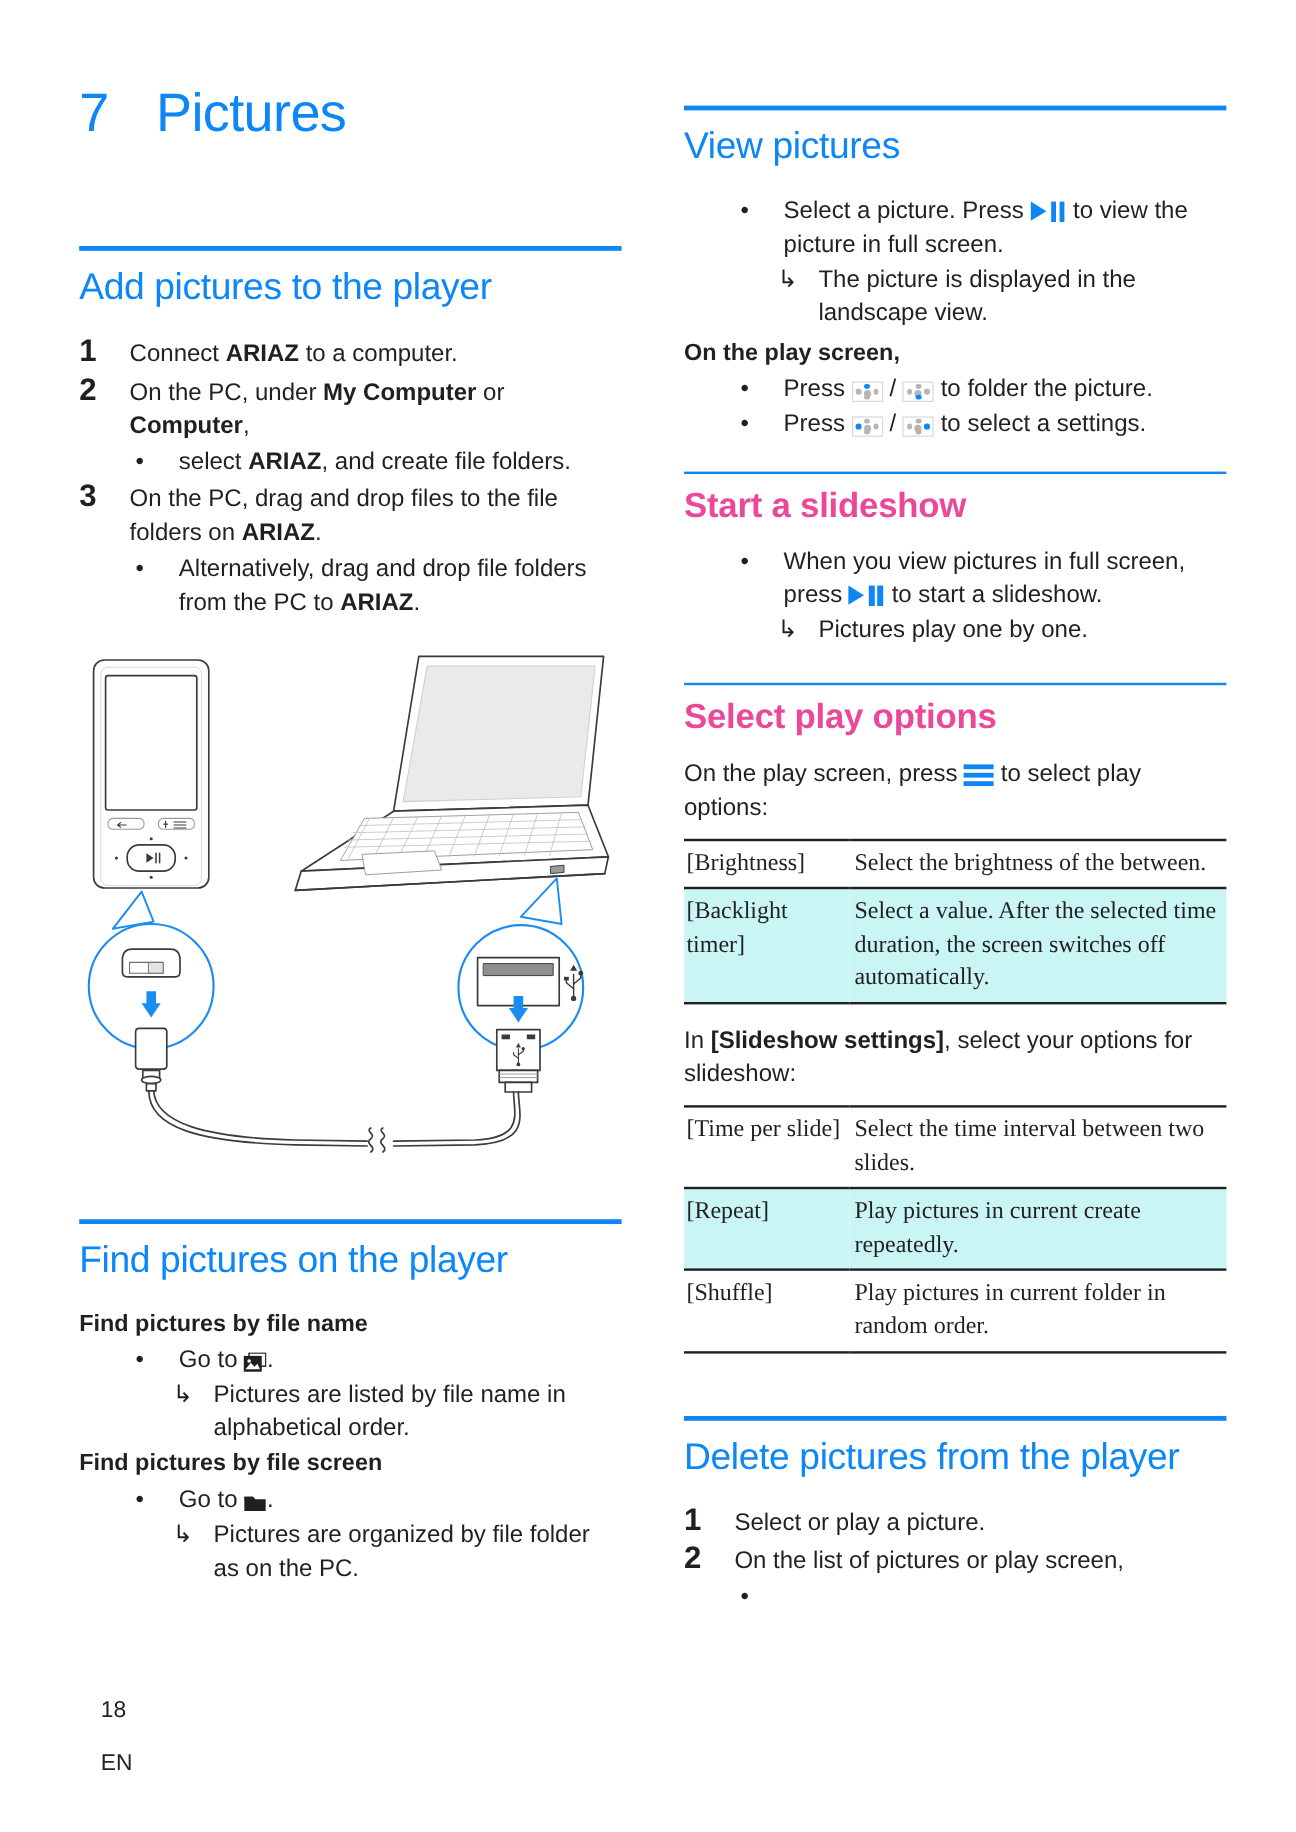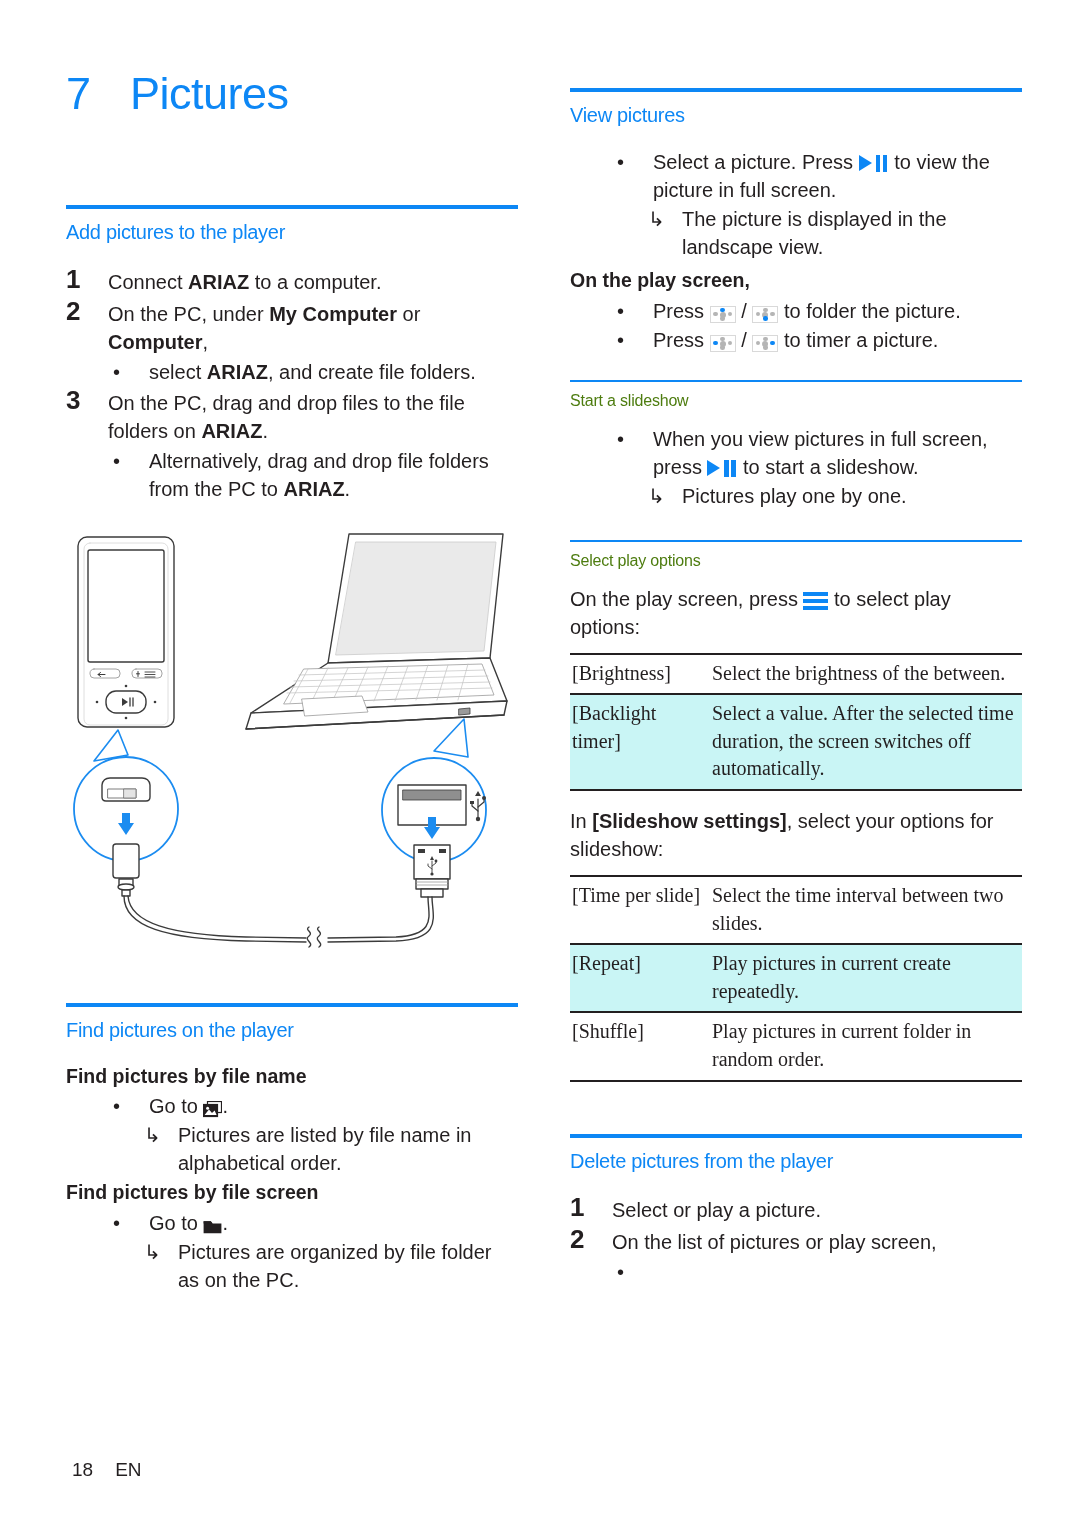--- a/index.html
+++ b/index.html
@@ -50,30 +50,30 @@
     background: #0d87f5;
     width: 100%;
   }
   .rule-thin {
     height: 2px;
     background: #0d87f5;
     width: 100%;
   }
   .h1 {
     color: #0d87f5;
-    font-size: 20px;
+    font-size: 31px;
     font-weight: 400;
     letter-spacing: -0.3px;
     line-height: 1.22;
     margin: 11px 0 21px 0;
   }
   .h2 {
-    color: #4d7c0f;
-    font-size: 16px;
-    font-weight: 400;
+    color: #ec4899;
+    font-size: 29px;
+    font-weight: 700;
     letter-spacing: -0.2px;
     line-height: 1.25;
     margin: 9px 0 14px 0;
   }
   .h3 {
     font-size: 19.5px;
     font-weight: 700;
     color: #231f20;
     margin: 2px 0 3px 0;
     line-height: 1.35;
@@ -220,26 +220,27 @@
   }
   table.opt td.k { width: 132px; padding-left: 2px; }
   table.opt tr.top td { border-top: 2.5px solid #231f20; }
   table.opt tr.bot td { border-bottom: 2.5px solid #231f20; }
   table.opt tr.hl td { background: #c9f5f5; margin-top: 47px; }
   table.opt tr.sep td { border-top: 2.5px solid #231f20; }
 
   
   .footer {
     position: absolute;
-    left: 72px;
+    left: 84px;
     bottom: 46px;
     font-size: 19px;
     color: #231f20;
     display: flex;
     gap: 22px;
+    flex-direction: column;
   }
 
   
   .illus {
     margin-top: 20px;
     width: 452px;
     height: 452px;
   }
 </style>
 </head>
@@ -461,21 +462,21 @@
 
       <div class="h3" style="margin-top:6px;">On the play screen,</div>
 
       <div class="bullet flush">
         <div class="bullet-mark">•</div>
         <div class="bullet-body"><span>Press </span><span class="ic ic-nav"><i class="d-c"></i><i class="d-u on"></i><i class="d-d"></i><i class="d-l"></i><i class="d-r"></i></span><span> / </span><span class="ic ic-nav"><i class="d-c"></i><i class="d-u"></i><i class="d-d on"></i><i class="d-l"></i><i class="d-r"></i></span><span> to folder the picture.</span></div>
       </div>
 
       <div class="bullet flush">
         <div class="bullet-mark">•</div>
-        <div class="bullet-body"><span>Press </span><span class="ic ic-nav"><i class="d-c"></i><i class="d-u"></i><i class="d-d"></i><i class="d-l on"></i><i class="d-r"></i></span><span> / </span><span class="ic ic-nav"><i class="d-c"></i><i class="d-u"></i><i class="d-d"></i><i class="d-l"></i><i class="d-r on"></i></span><span> to timer a picture.</span></div>
+        <div class="bullet-body"><span>Press </span><span class="ic ic-nav"><i class="d-c"></i><i class="d-u"></i><i class="d-d"></i><i class="d-l on"></i><i class="d-r"></i></span><span> / </span><span class="ic ic-nav"><i class="d-c"></i><i class="d-u"></i><i class="d-d"></i><i class="d-l"></i><i class="d-r on"></i></span><span> to select a settings.</span></div>
       </div>
     </div>
 
     <div class="section" style="margin-top:26px;">
       <div class="rule-thin"></div>
       <div class="h2">Start a slideshow</div>
 
       <div class="bullet flush">
         <div class="bullet-mark">•</div>
         <div class="bullet-body"><span>When you view pictures in full screen, press </span><span class="ic ic-playpause"><span class="tri"></span><span class="b1"></span><span class="b2"></span></span><span> to start a slideshow.</span></div>

